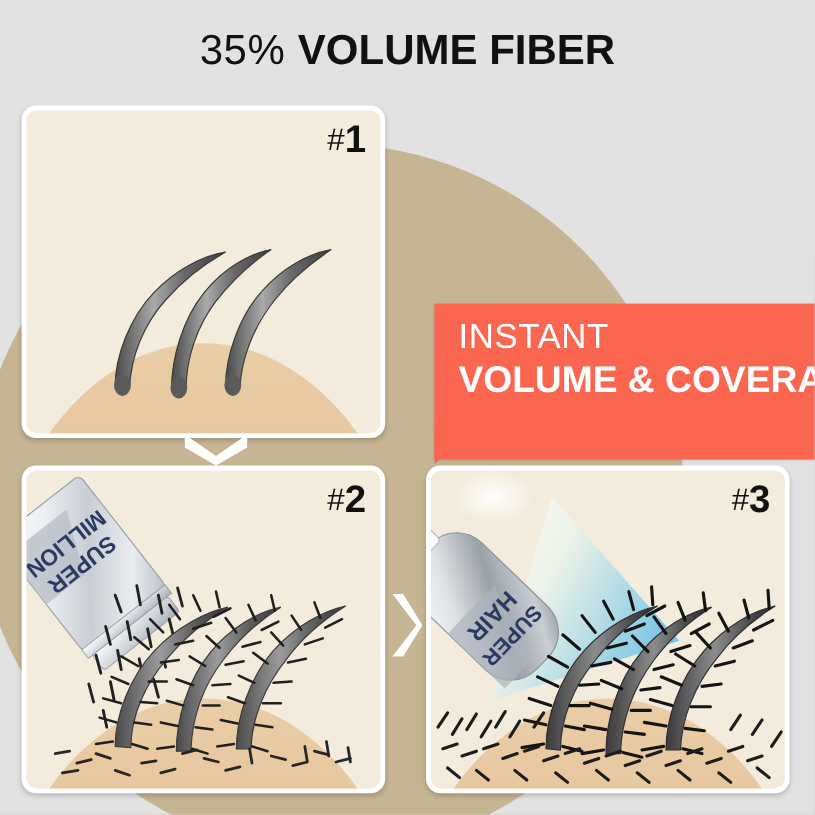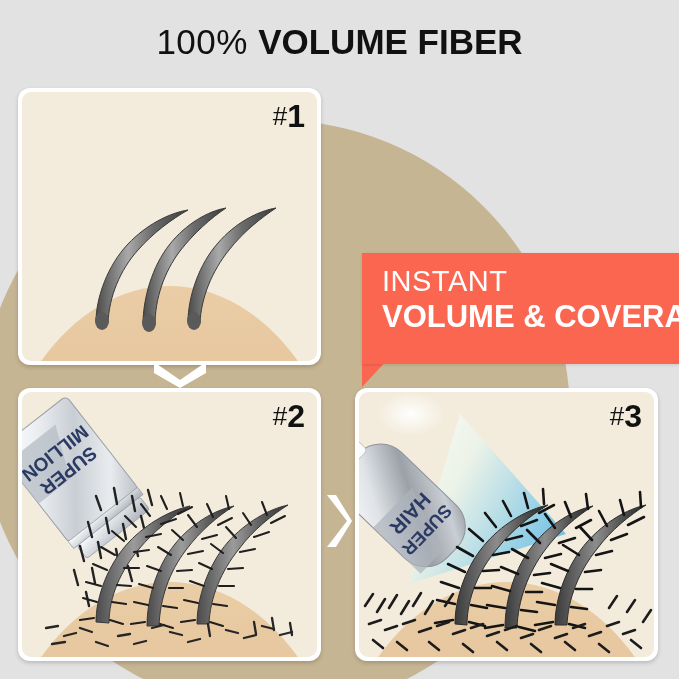--- a/index.html
+++ b/index.html
@@ -69,21 +69,21 @@
 
   
   .arrow{position:absolute;z-index:30;}
   #arrow-down{left:150px; top:358px; width:60px; height:30px;}
   #arrow-right{left:322px; top:492px; width:30px; height:58px;}
 
   
   #banner{
     position:absolute;
     left:362px; top:253px;
-    width:317px; height:111px;
+    width:317px; height:130px;
     background:#fb6651;
     z-index:40;
     box-shadow:0 1px 3px rgba(0,0,0,0.12);
   }
   #banner-tail{
     position:absolute;
     left:362px; top:355px;
     width:30px; height:32px;
     z-index:40;
   }
@@ -95,21 +95,21 @@
   .banner-l2{font-size:31px;line-height:38px;font-weight:bold;letter-spacing:0px;}
 </style>
 </head>
 <body>
 
 <div id="stage">
 
   <div class="bg-circle"></div>
 
   <div class="title">
-    <span class="light">100%</span>
+    <span class="light">35%</span>
     <span class="bold">VOLUME FIBER</span>
   </div>
 
   <div class="panel" id="panel1">
     <div class="panel-inner">
       <div class="scalp"></div>
       <svg class="panelsvg" viewBox="0 0 295 269" preserveAspectRatio="none">
         <defs>
           <linearGradient id="hairG" x1="0" y1="0" x2="1" y2="0">
             <stop offset="0%" stop-color="#4b4b4b"></stop>

